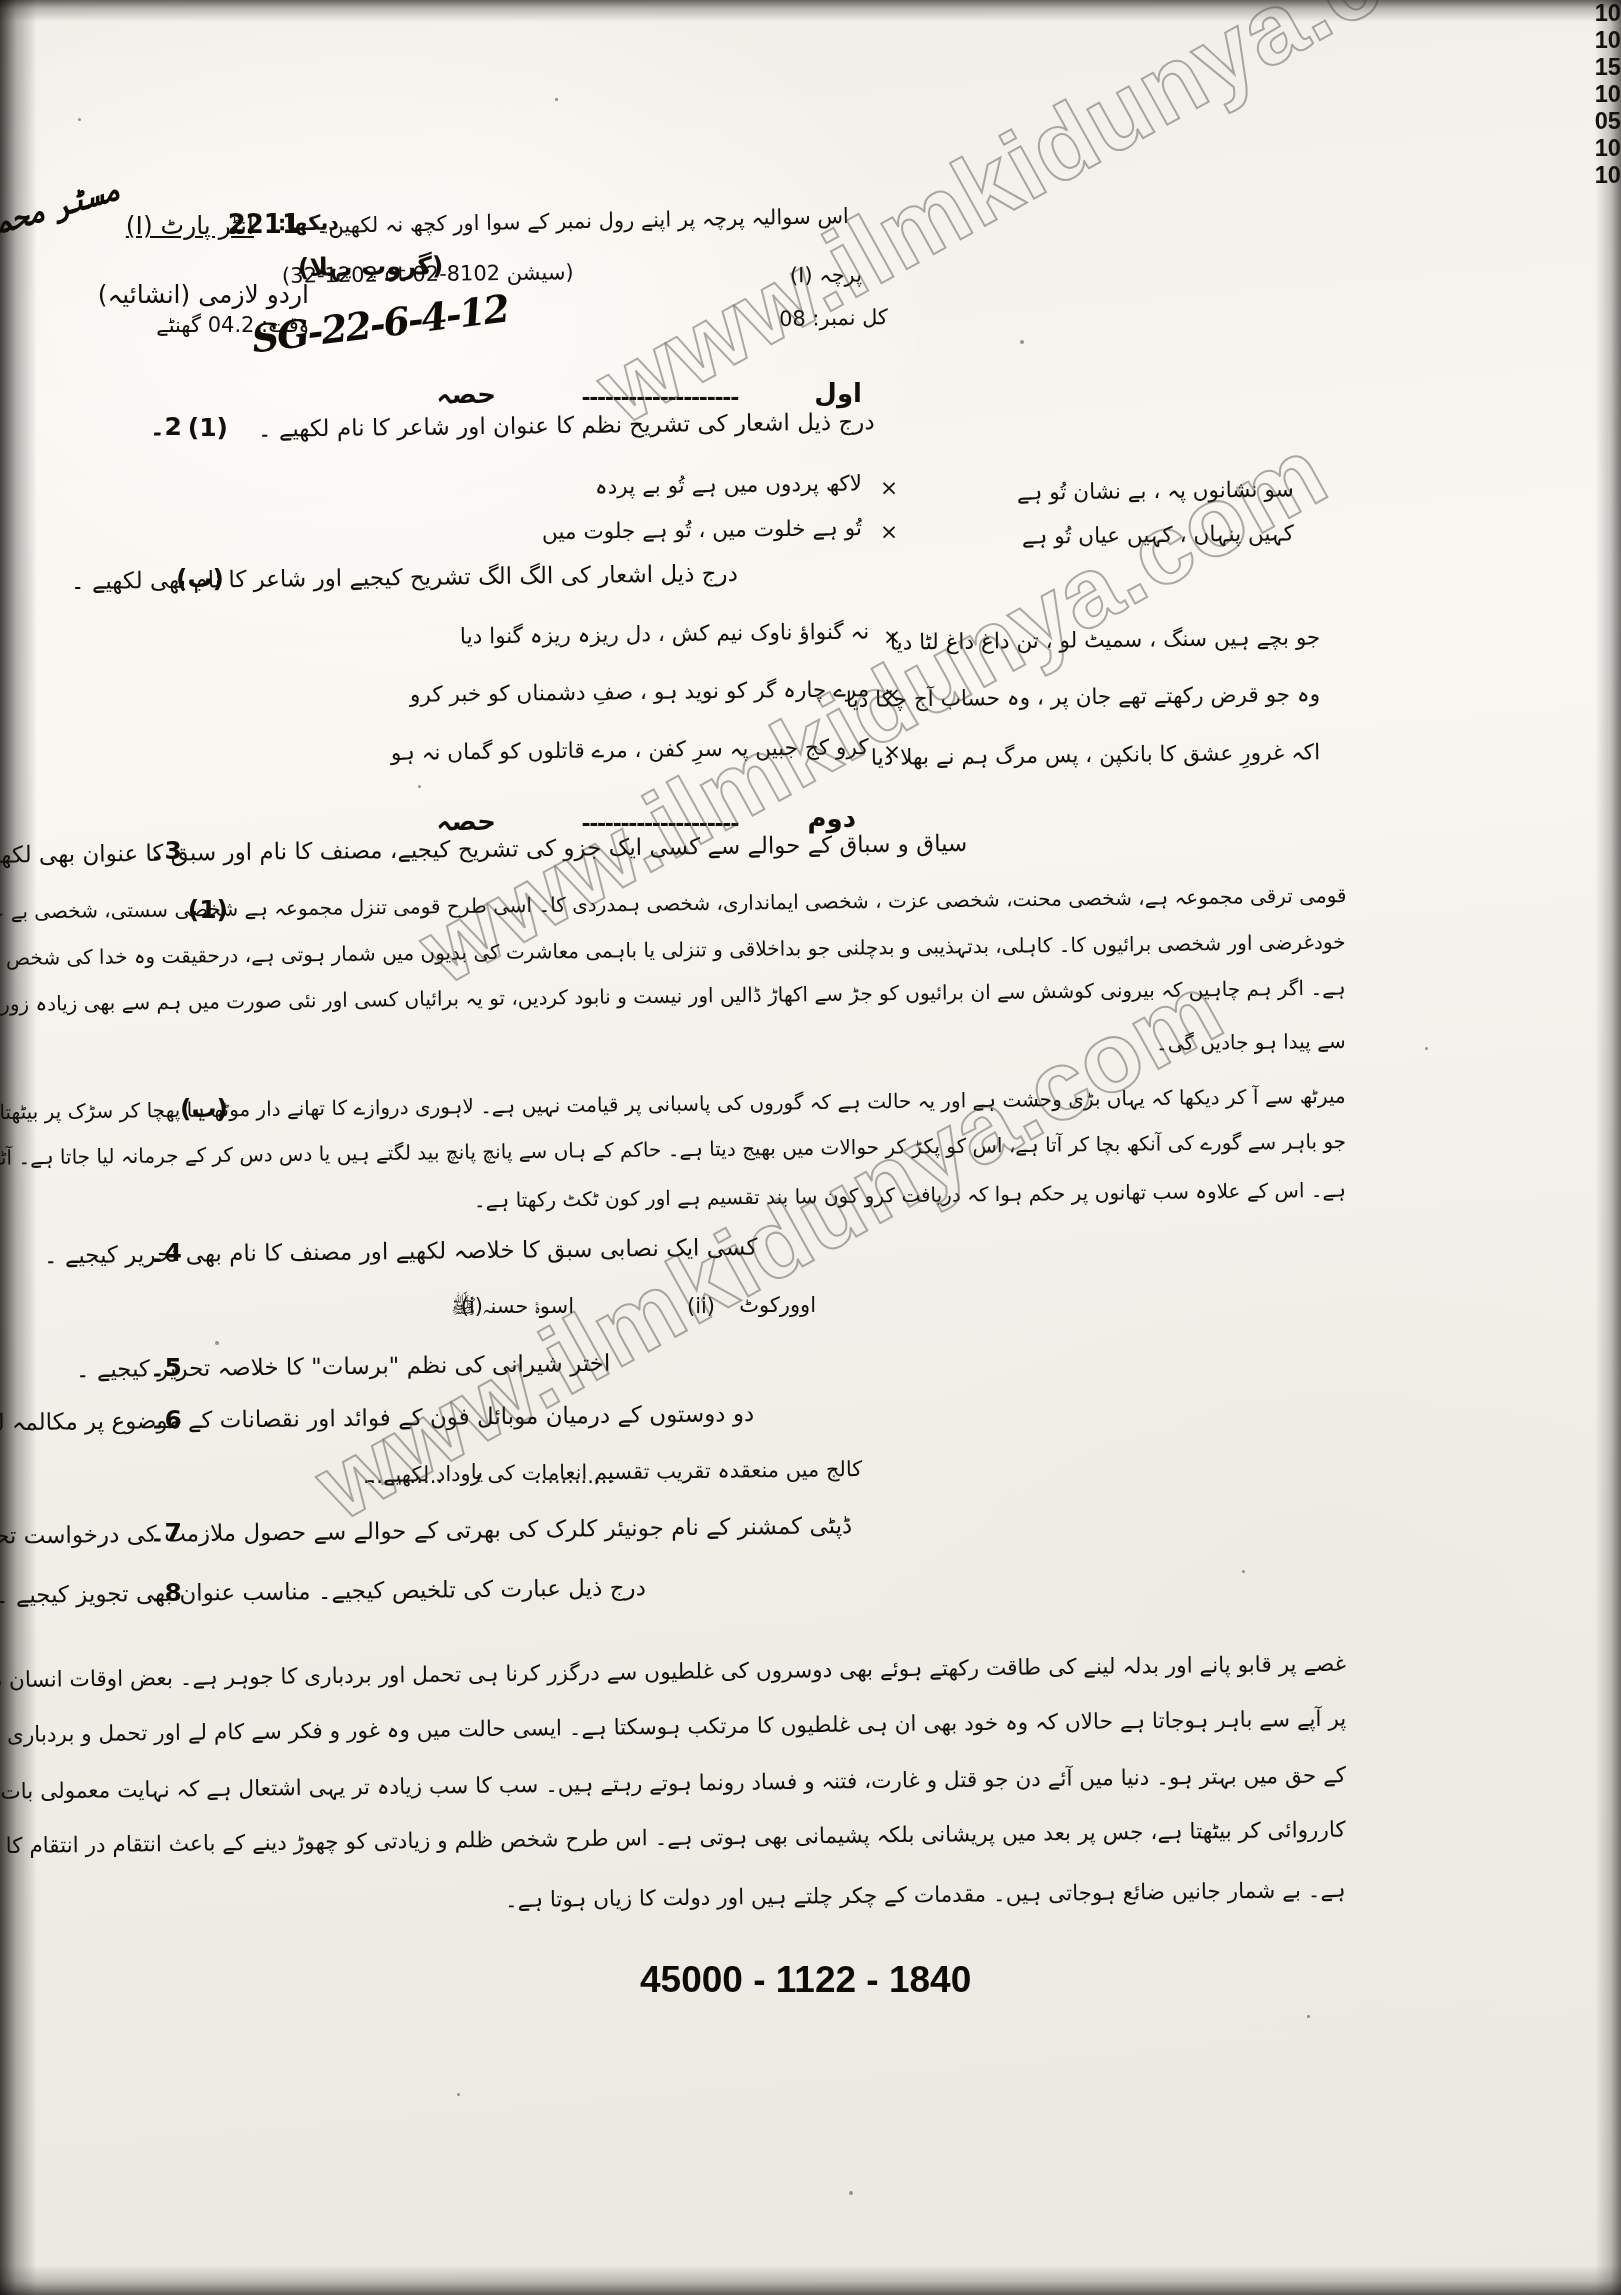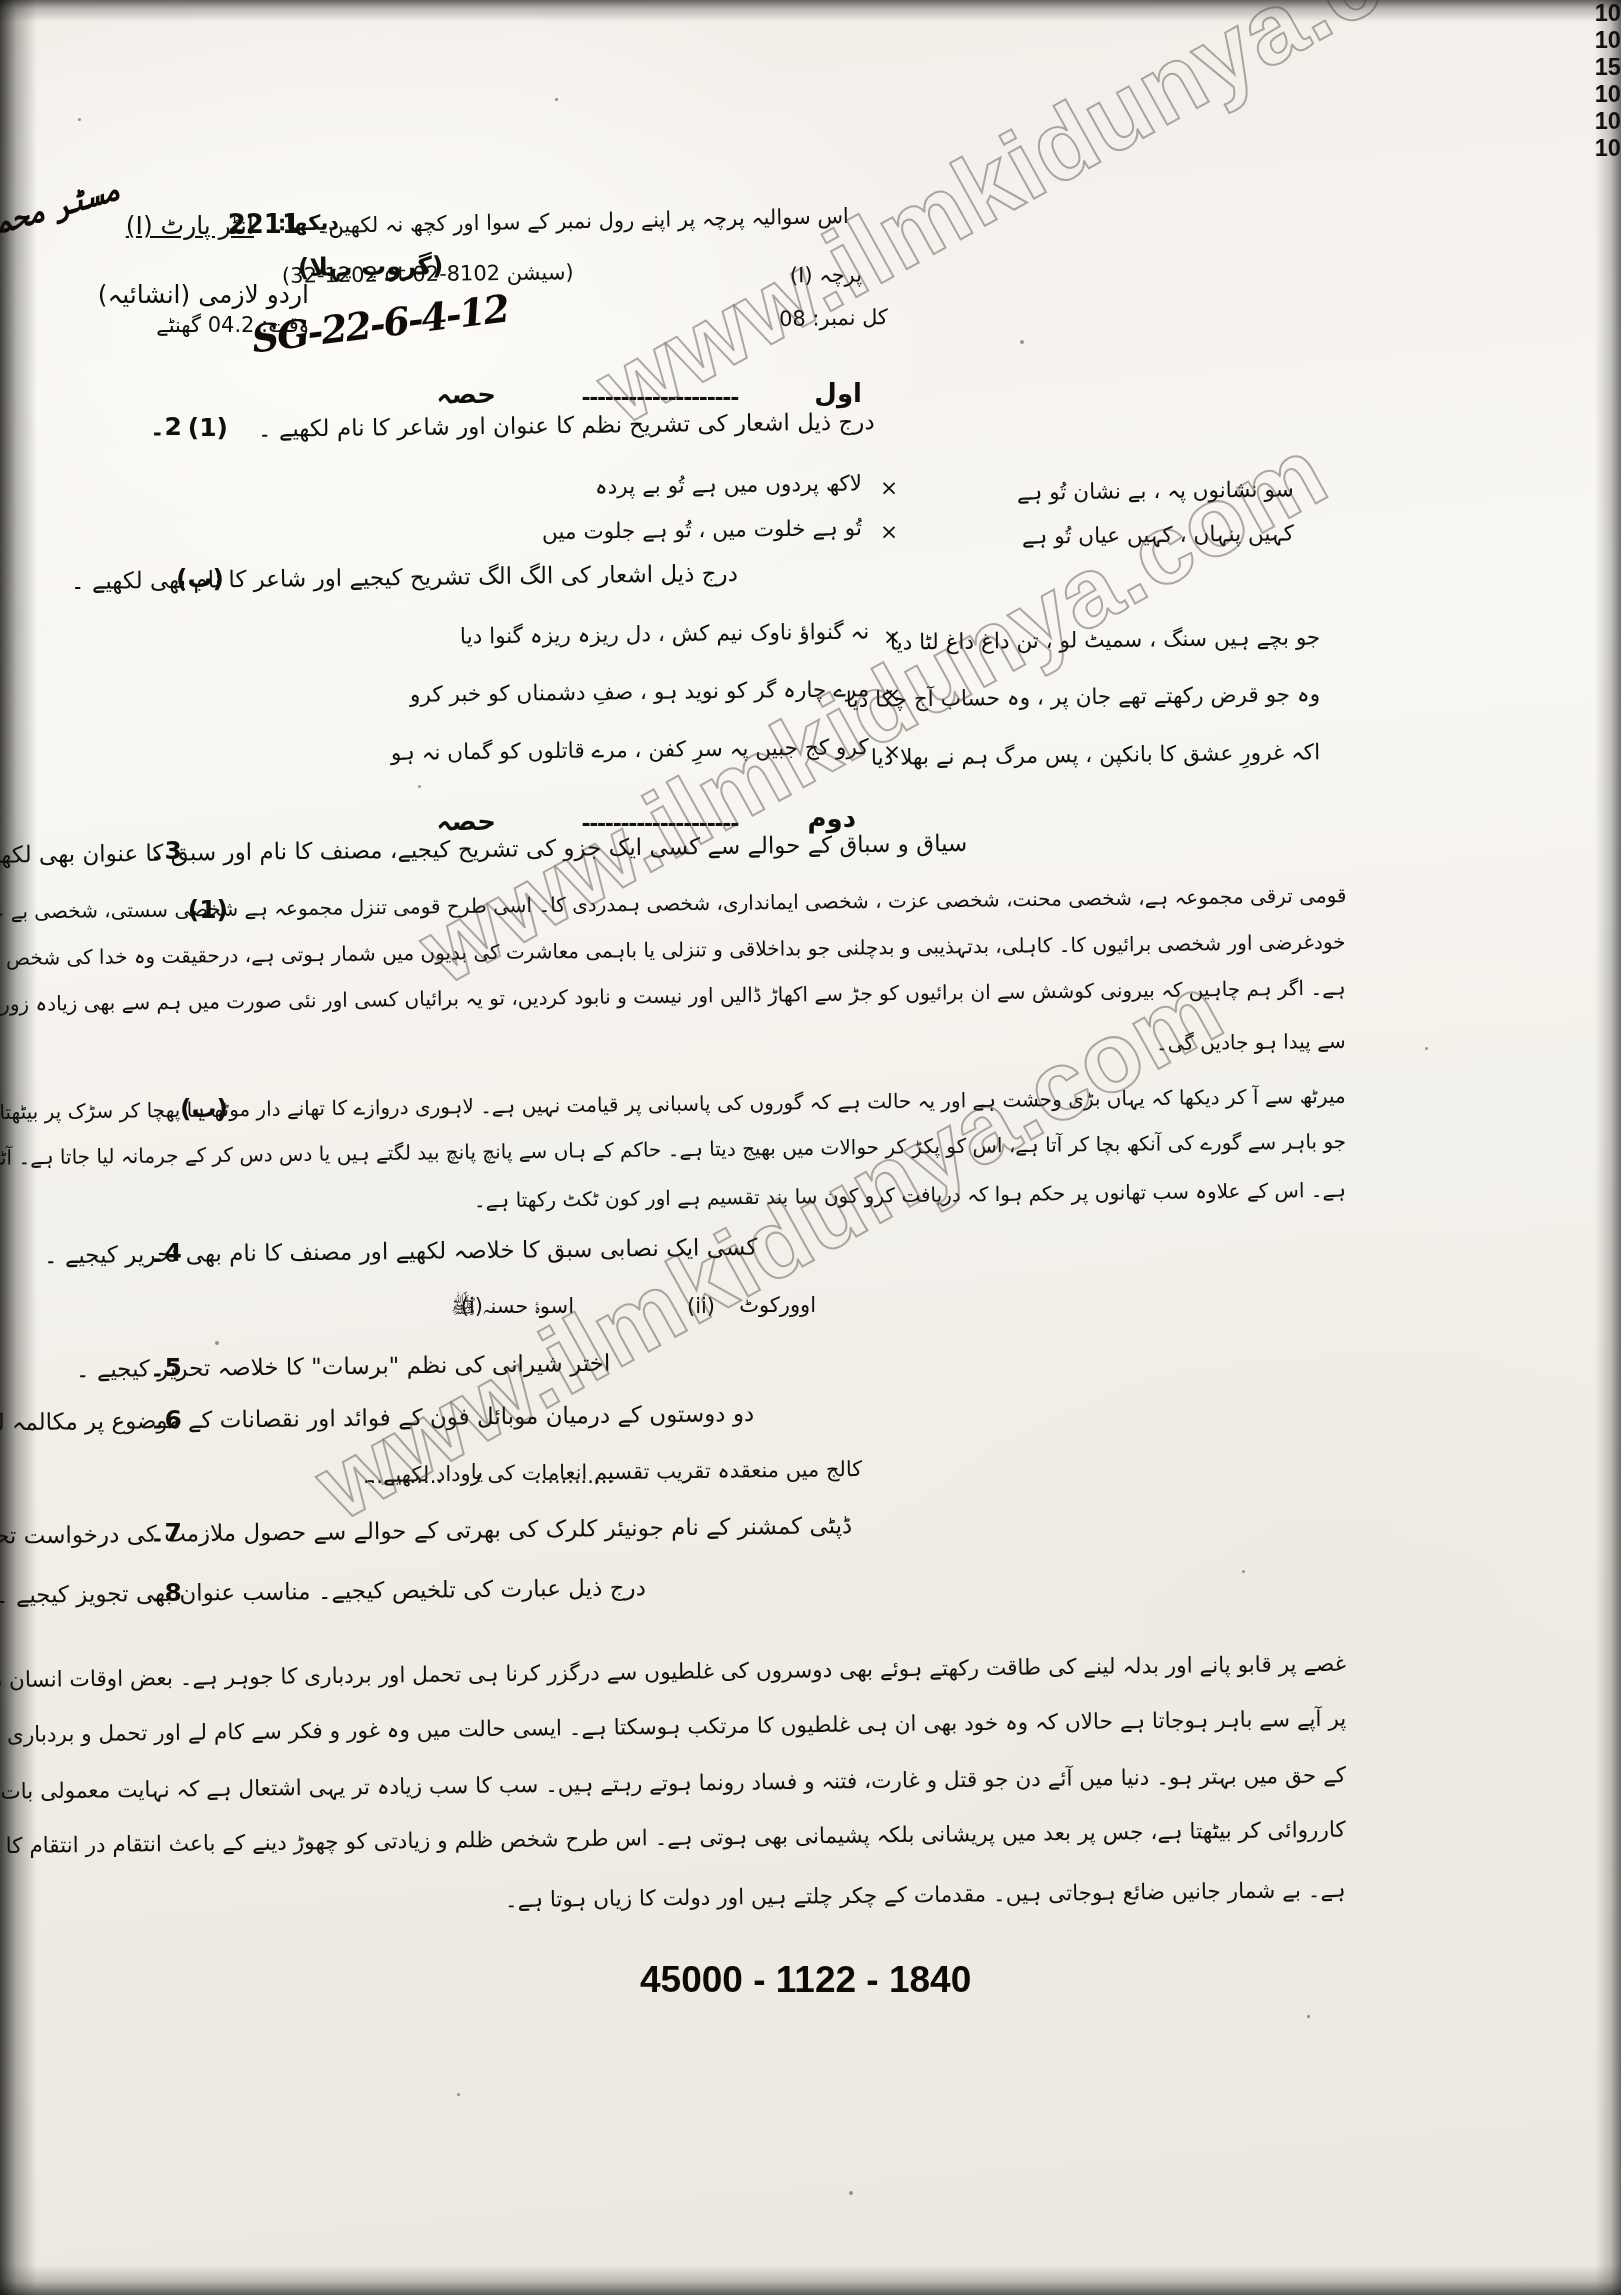--- a/index.html
+++ b/index.html
@@ -240,20 +240,21 @@
 
     <div class="marks-col" style="left:203px; top:1243px;">10</div>
     <div class="u qnum" style="right:1439px; top:1238px;">4۔</div>
     <div class="u qtext tilt-1" style="right:864px; top:1238px;">کسی ایک نصابی سبق کا خلاصہ لکھیے اور مصنف کا نام بھی تحریر کیجیے ۔</div>
 
     <div class="u qtext-sm" style="right:1138px; top:1294px;">(i)</div>
     <div class="u qtext-sm" style="right:1047px; top:1293px;">اسوۂ حسنہ ﷺ</div>
     <div class="u qtext-sm" style="right:906px; top:1294px;">(ii)</div>
     <div class="u qtext-sm" style="right:805px; top:1293px;">اوورکوٹ</div>
 
+    <div class="marks-col" style="left:203px; top:1367px;">05</div>
     <div class="u qnum" style="right:1439px; top:1353px;">5۔</div>
     <div class="u qtext tilt-1" style="right:1011px; top:1353px;">اختر شیرانی کی نظم "برسات" کا خلاصہ تحریر کیجیے ۔</div>
 
     <div class="marks-col" style="left:203px; top:1418px;">10</div>
     <div class="u qnum" style="right:1439px; top:1405px;">6۔</div>
     <div class="u qtext tilt-1" style="right:867px; top:1405px;">دو دوستوں کے درمیان موبائل فون کے فوائد اور نقصانات کے موضوع پر مکالمہ لکھیے ۔</div>
 
     <div class="u qtext-sm" style="right:1178px; top:1464px;">............</div>
     <div class="u qtext-sm" style="right:1138px; top:1460px;">یا</div>
     <div class="u qtext-sm" style="right:1007px; top:1464px;">............</div>

